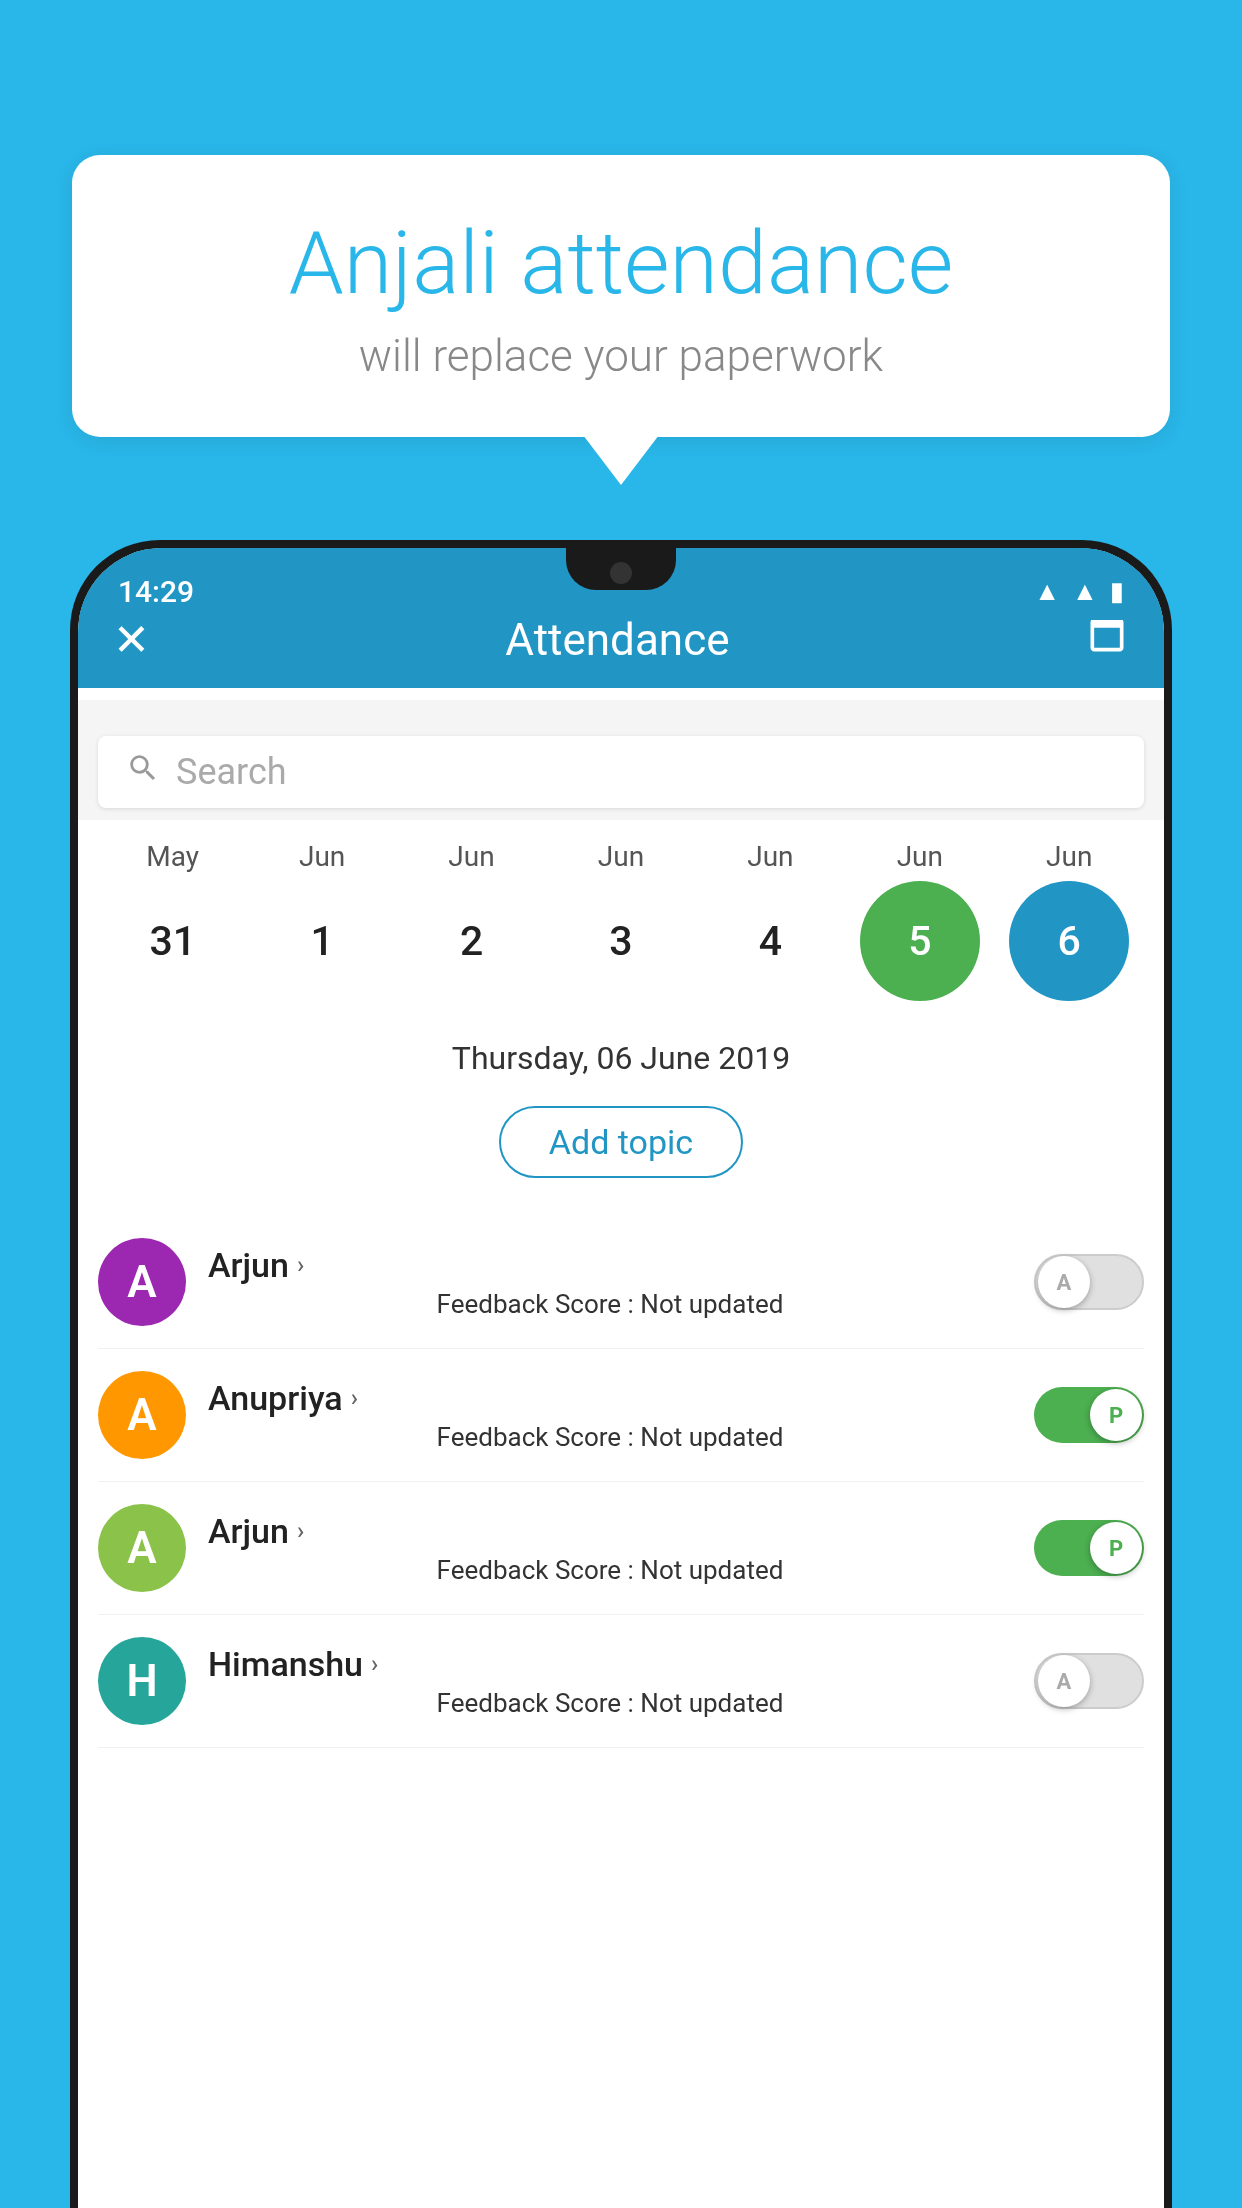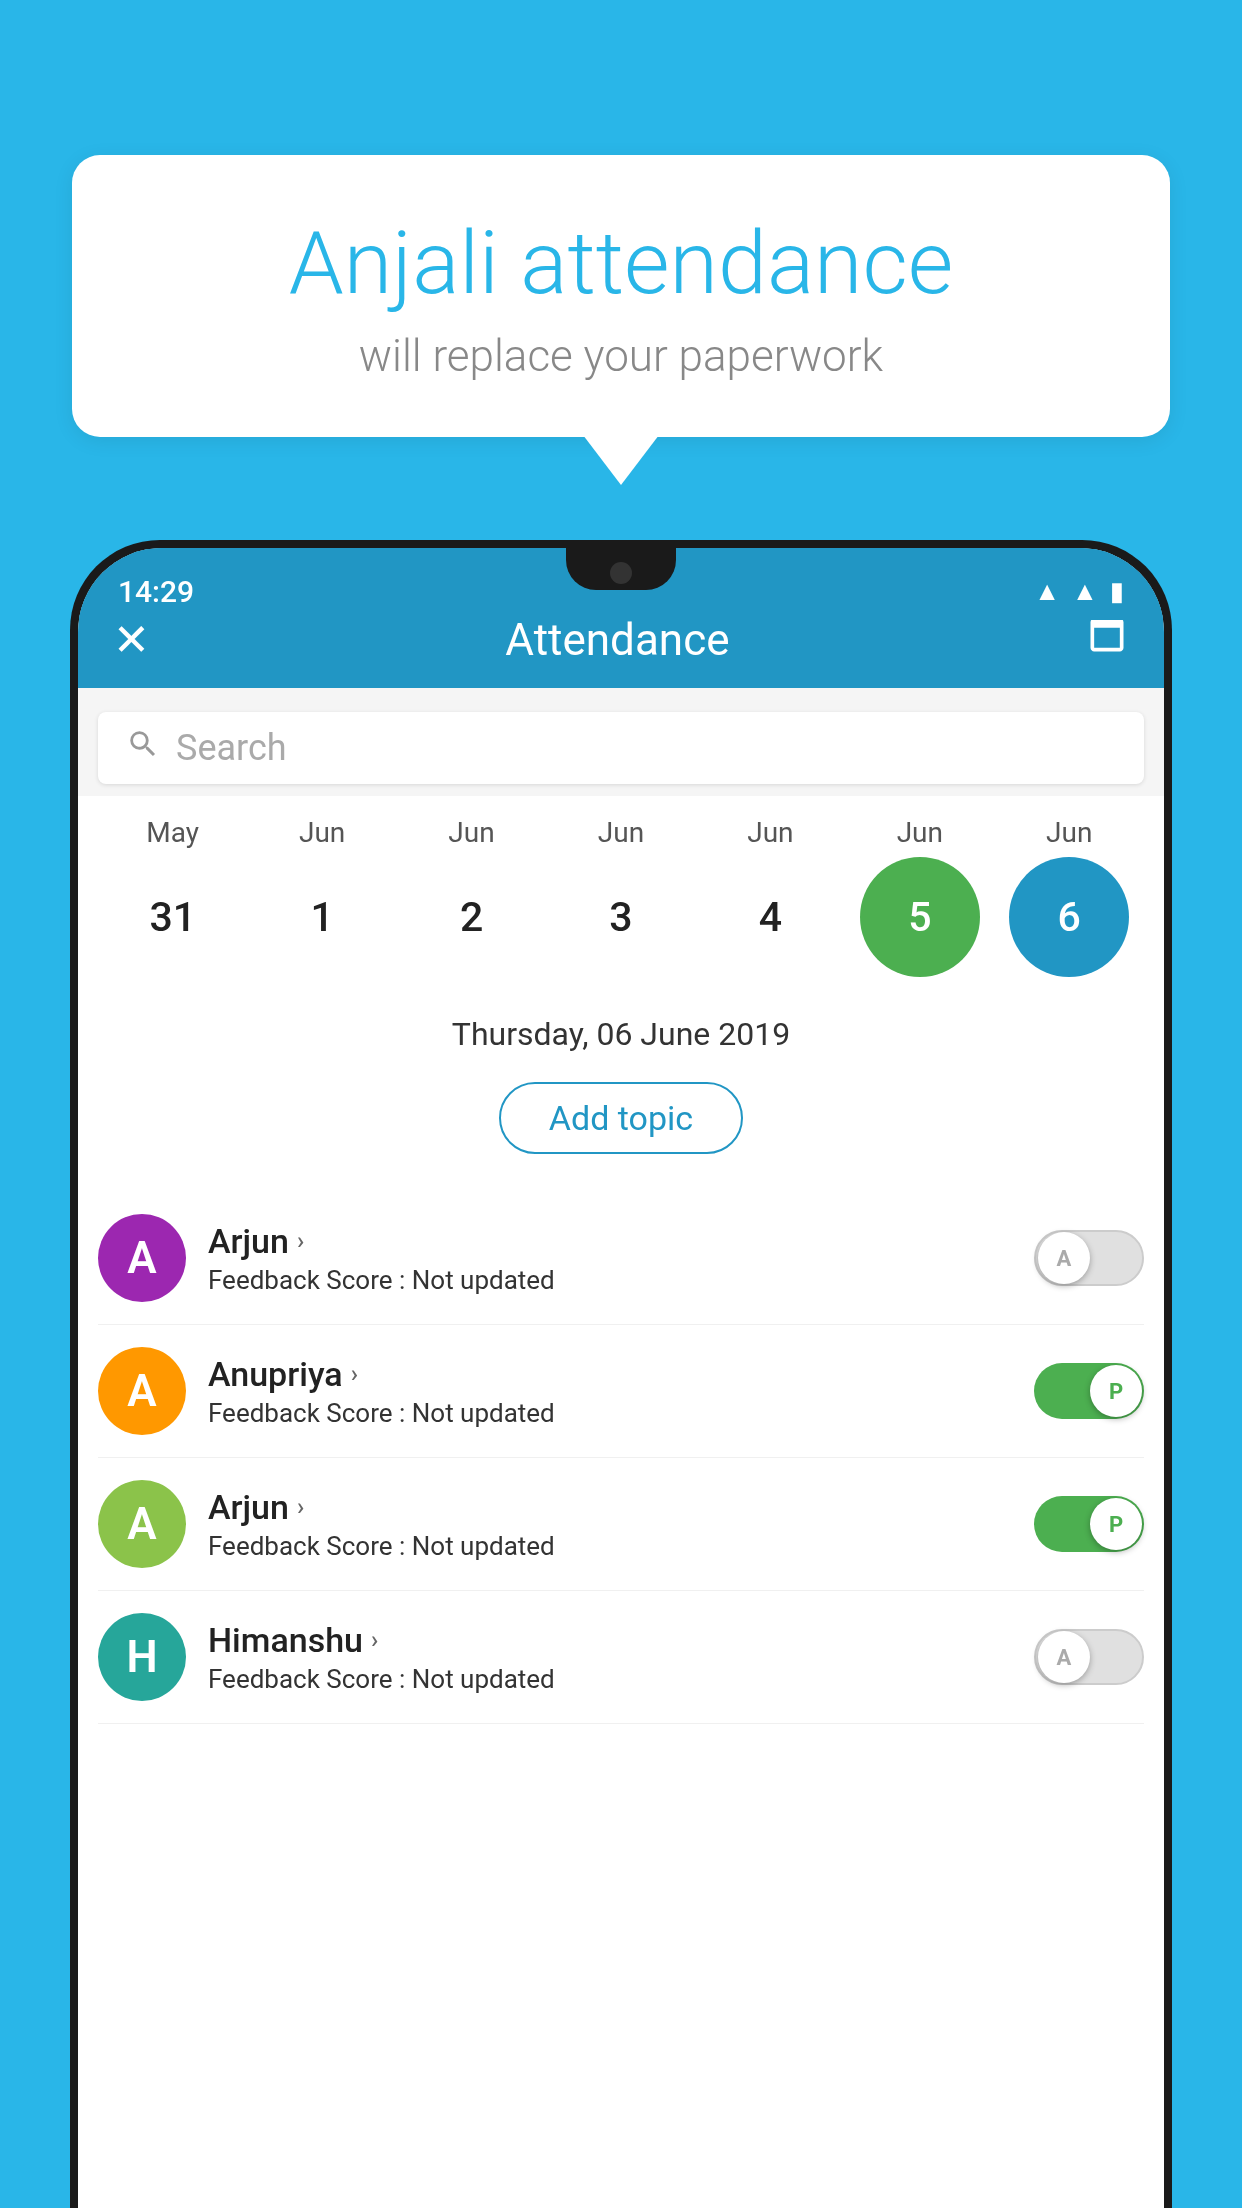--- a/index.html
+++ b/index.html
@@ -174,22 +174,23 @@
       font-weight: 400;
     }
 
     .app-bar-right {
       color: white;
       font-size: 36px;
     }
 
     
     .search-container {
-      padding: 24px 20px 12px;
+      padding: 36px 20px 12px;
       background: #f5f5f5;
+      margin-top: 12px;
     }
 
     .search-bar {
       background: white;
       border-radius: 8px;
       height: 72px;
       display: flex;
       align-items: center;
       padding: 0 28px;
       gap: 16px;
@@ -335,20 +336,21 @@
 
     .chevron {
       font-size: 24px;
       color: #666;
     }
 
     .student-feedback {
       font-size: 26px;
       color: #999;
       margin-top: 4px;
+      text-align: center;
     }
 
     .student-feedback span {
       color: #333;
     }
 
     
     .toggle-container {
       flex-shrink: 0;
     }

